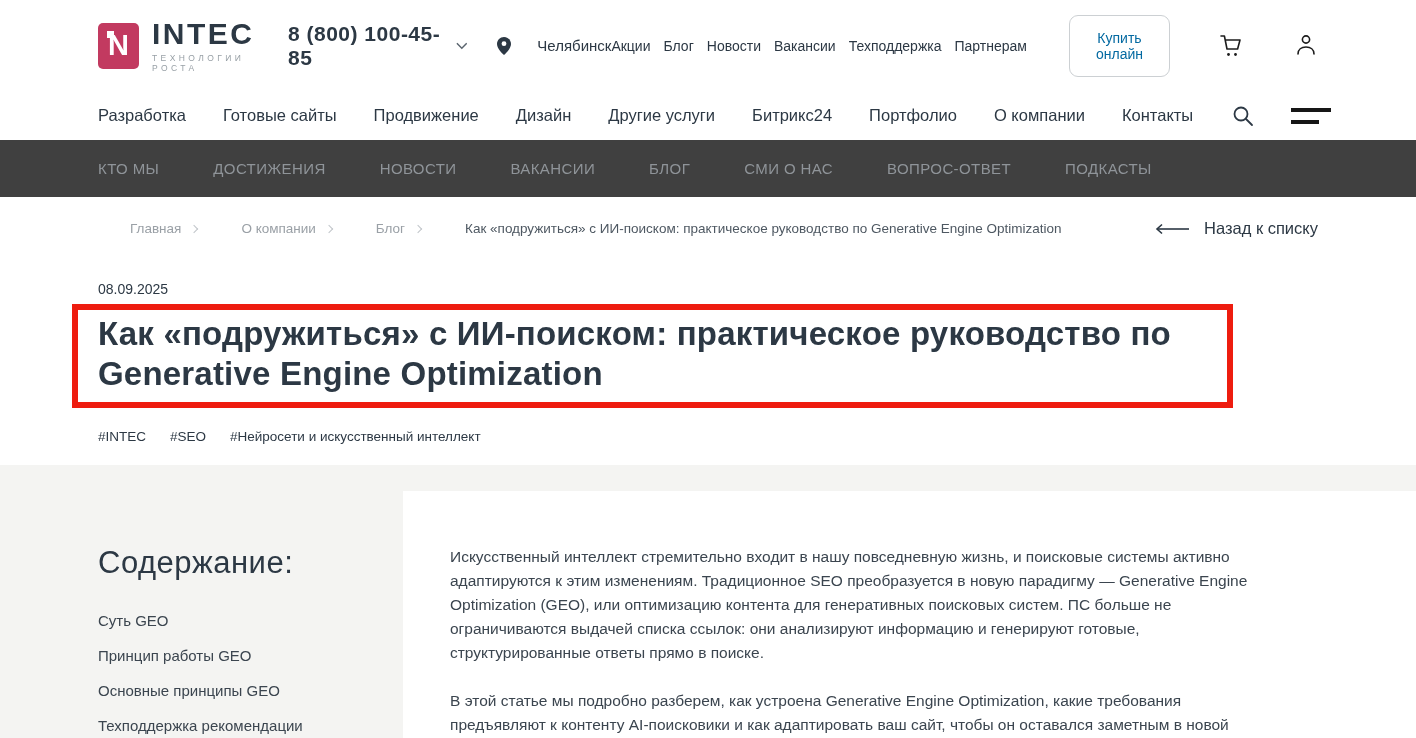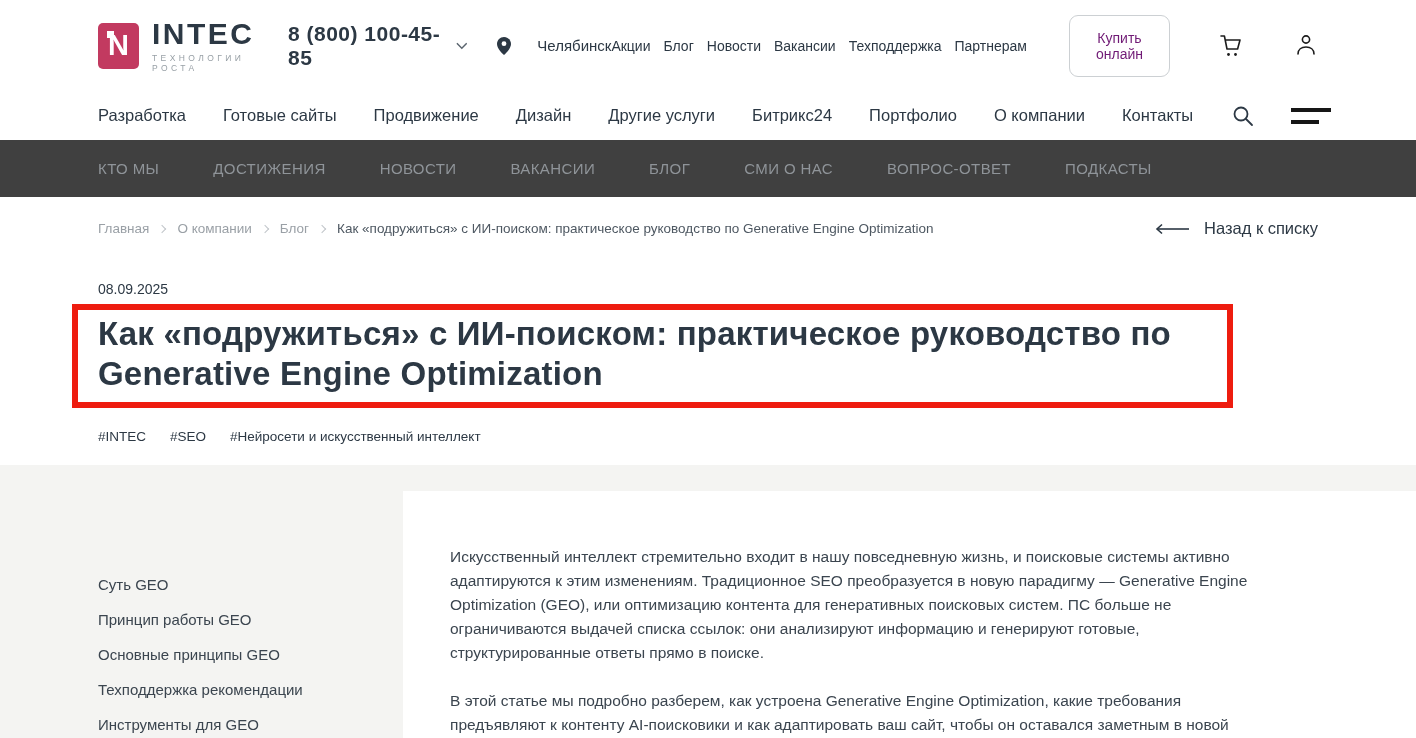--- a/index.html
+++ b/index.html
@@ -19,41 +19,41 @@
   .logo-name { font-size:30px; font-weight:bold; letter-spacing:2.5px; color:#2c3844; line-height:1; }
   .logo-tagline { font-size:8.5px; letter-spacing:3.4px; color:#98a0a6; margin-top:4px; }
   .phone-wrap { display:flex; align-items:center; margin-left:8px; gap:10px; cursor:pointer; }
   .phone { font-size:21px; font-weight:bold; letter-spacing:0.5px; }
   .city-wrap { display:flex; align-items:center; margin-left:30px; gap:26px; cursor:pointer; }
   .city { font-size:15px; }
   .header-right { margin-left:auto; display:flex; align-items:center;gap:28px; }
   .top-links { display:flex; gap:13px; }
   .top-link { font-size:14px; cursor:pointer; }
   .buy-btn { margin-left:14px; padding:14px 26px; border:1px solid #ccd0d3; border-radius:9px;
-    background:#fff; font-size:14px; color:#701a75; cursor:pointer; font-family:inherit; }
+    background:#fff; font-size:14px; color:#0369a1; cursor:pointer; font-family:inherit; }
   .icon-btn { margin-left:21px; cursor:pointer; display:flex; align-items:center; }
 
   
   .main-nav { display:flex; align-items:center; height:49px; gap:37px; }
   .main-nav-item { font-size:16.5px; color:#2c3844; cursor:pointer; white-space:nowrap; }
   .search-btn { cursor:pointer; display:flex; margin-left:2px; }
   .burger { margin-left:auto; width:40px; cursor:pointer; }
   .burger .l1 { height:4px; background:#161616; width:40px; }
   .burger .l2 { height:4px; background:#161616; width:28px; margin-top:8px; }
 
   
   .subnav { background:#404040; }
   .subnav-inner { display:flex; align-items:center; height:57px; gap:54px; }
   .subnav-item { font-size:15px; color:#8f9499; letter-spacing:0.4px; cursor:pointer;
     text-transform:uppercase; white-space:nowrap; }
 
   
   .crumb-row { display:flex; align-items:center; margin-top:22px; }
   .crumbs { display:flex; align-items:center; font-size:13.5px; color:#9aa0a6; }
-  .crumb { cursor:pointer; }
+  .crumb { cursor:pointer;margin-left:32px; }
   .crumb.current { color:#4e5862; cursor:default; }
   .crumb-sep { width:6px; height:6px; border-top:1.5px solid #c0c5c9; border-right:1.5px solid #c0c5c9;
     transform:rotate(45deg); margin:0 12px 0 10px; flex:none; }
   .back-link { margin-left:auto; display:flex; align-items:center; gap:14px; font-size:16.5px;
     color:#2c3844; cursor:pointer; white-space:nowrap; }
 
   
   .date { margin-top:43px; font-size:14px; color:#2c3844; }
   .title-box { margin-top:7px; margin-left:-26px; width:1161px;
     border:6px solid #ee1c0f; padding:4px 16px 8px 20px; }
@@ -193,20 +193,21 @@
 
   <div class="tags">
     <span class="tag">#INTEC</span>
     <span class="tag">#SEO</span>
     <span class="tag">#Нейросети и искусственный интеллект</span>
   </div>
 </div>
 
 <div class="content-section">
   <div class="toc-col">
+    <div class="toc-title">Содержание:</div>
     <ul class="toc-list">
       <li class="toc-item">Суть GEO</li>
       <li class="toc-item">Принцип работы GEO</li>
       <li class="toc-item">Основные принципы GEO</li>
       <li class="toc-item">Техподдержка рекомендации</li>
       <li class="toc-item">Инструменты для GEO</li>
     </ul>
   </div>
   <div class="article-panel">
     <p>Искусственный интеллект стремительно входит в нашу повседневную жизнь, и поисковые системы активно адаптируются к этим изменениям. Традиционное SEO преобразуется в новую парадигму — Generative Engine Optimization (GEO), или оптимизацию контента для генеративных поисковых систем. ПС больше не ограничиваются выдачей списка ссылок: они анализируют информацию и генерируют готовые, структурированные ответы прямо в поиске.</p>

